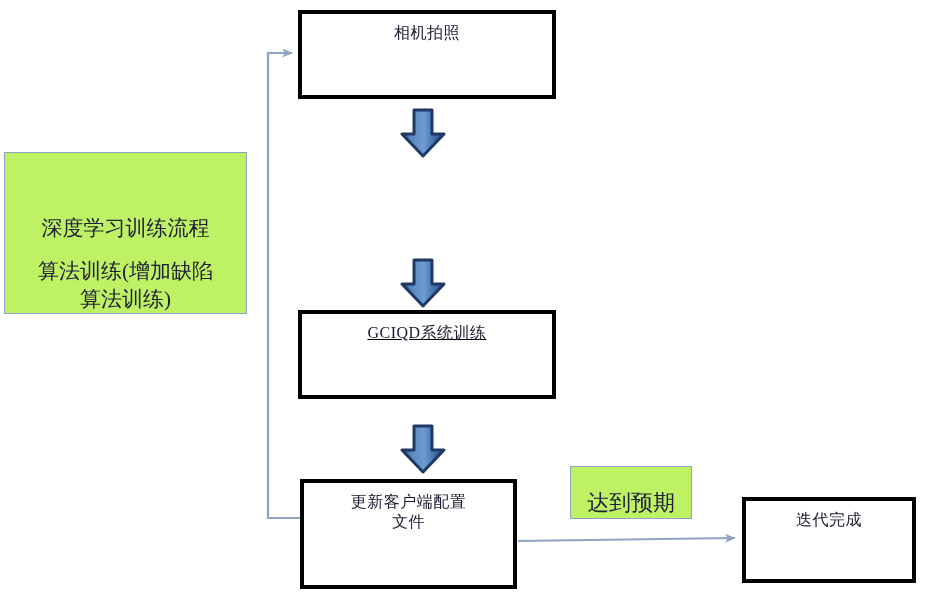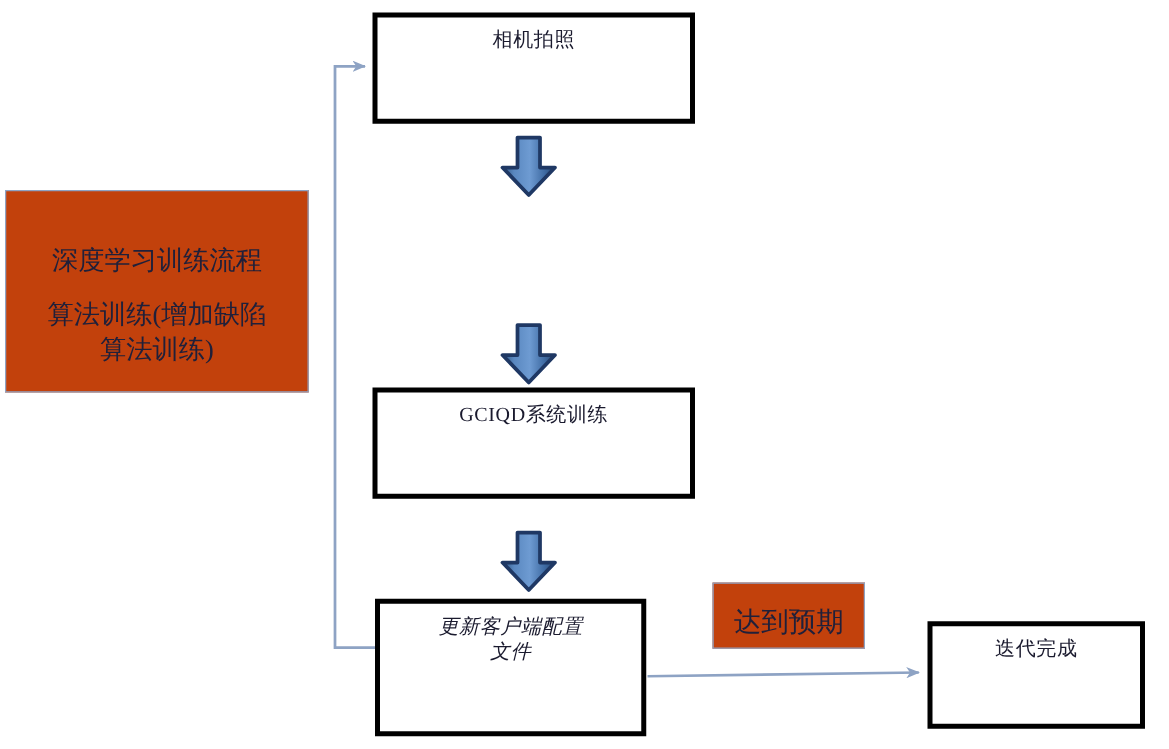--- a/index.html
+++ b/index.html
@@ -34,25 +34,25 @@
     font-size: 16px;
     line-height: 1.22;
     padding-top: 9px;
     letter-spacing: 0.5px;
   }
 
   
   .thin-box {
     position: absolute;
     box-sizing: border-box;
-    background: #c2410c;
+    background: #bef264;
     border: 1.5px solid #8ea3c4;
     display: flex;
     justify-content: center;
-    align-items: center;
+    align-items: flex-end;
   }
   .thin-box .thin-label {
     display: block;
     width: 100%;
     text-align: center;
     color: #20203a;
     font-size: 22px;
     line-height: 1.35;
     padding-top: 10px;
   }
@@ -136,38 +136,38 @@
         <stop offset="0%" stop-color="#2f5480"></stop>
         <stop offset="22%" stop-color="#5a88c0"></stop>
         <stop offset="52%" stop-color="#6e9bd2"></stop>
         <stop offset="80%" stop-color="#3f6ba3"></stop>
         <stop offset="100%" stop-color="#27466f"></stop>
       </linearGradient>
     </defs>
     <path d="M14,2 L32,2 L32,26 L44,26 L23,48 L2,26 L14,26 Z" fill="url(#ba-grad-2)" stroke="#1f3864" stroke-width="3" stroke-linejoin="round"></path>
   </svg>
 
-  <div class="node-box" id="node-training" style="left:298px; top:310px; width:258px; height:89px;">
+  <div class="node-box" id="node-training" style="left:298px; top:310px; width:258px; height:89px;text-decoration:underline;">
     <span class="node-label">GCIQD系统训练</span>
   </div>
 
   <svg class="block-arrow" style="left:400px; top:424px;" width="46" height="50" viewBox="0 0 46 50" xmlns="http://www.w3.org/2000/svg">
     <defs>
       <linearGradient id="ba-grad-3" x1="0" y1="0" x2="1" y2="0">
         <stop offset="0%" stop-color="#2f5480"></stop>
         <stop offset="22%" stop-color="#5a88c0"></stop>
         <stop offset="52%" stop-color="#6e9bd2"></stop>
         <stop offset="80%" stop-color="#3f6ba3"></stop>
         <stop offset="100%" stop-color="#27466f"></stop>
       </linearGradient>
     </defs>
     <path d="M14,2 L32,2 L32,26 L44,26 L23,48 L2,26 L14,26 Z" fill="url(#ba-grad-3)" stroke="#1f3864" stroke-width="3" stroke-linejoin="round"></path>
   </svg>
 
-  <div class="node-box" id="node-update" style="left:300px; top:479px; width:217px; height:110px;font-style:italic;">
+  <div class="node-box" id="node-update" style="left:300px; top:479px; width:217px; height:110px;">
     <span class="node-label">
       <span>更新客户端配置</span><br>
       <span>文件</span>
     </span>
   </div>
 
   <div class="thin-box" id="label-expected" style="left:570px; top:466px; width:122px; height:53px;">
     <span class="thin-label">达到预期</span>
   </div>
 

